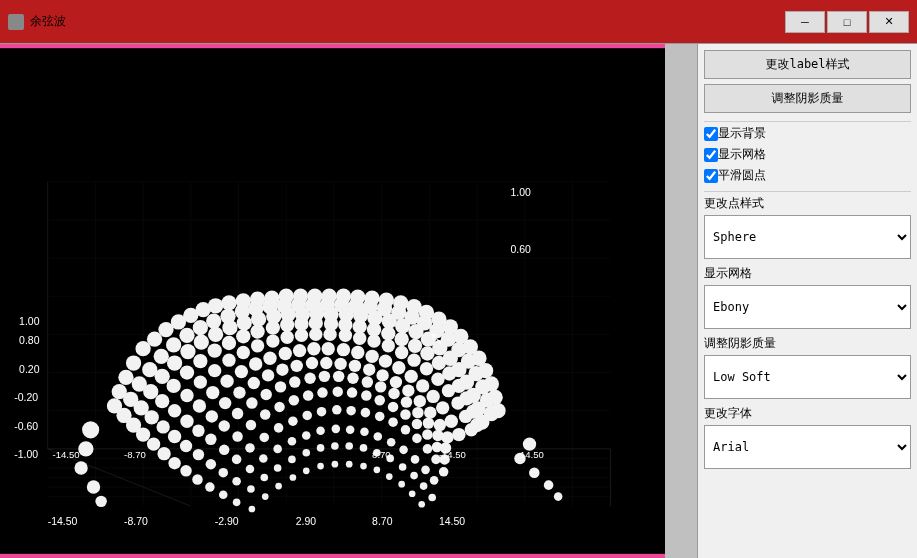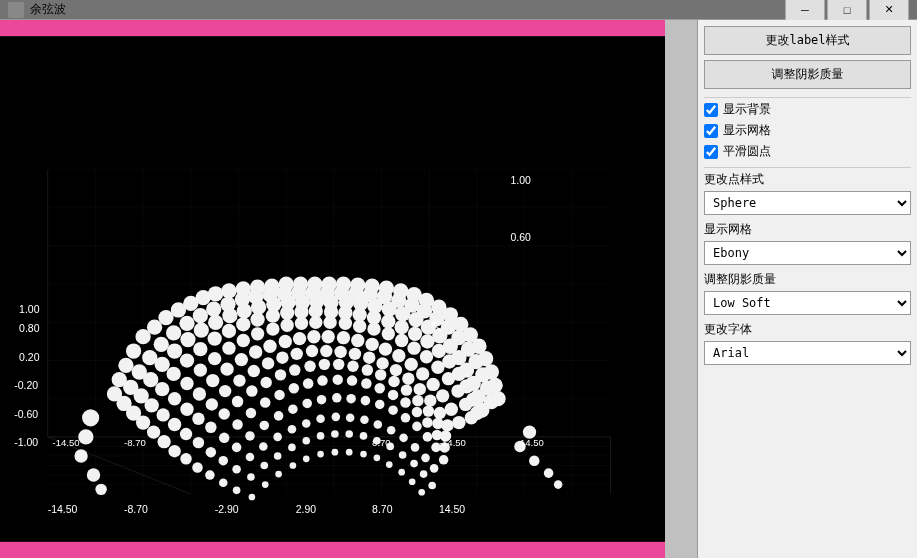--- a/index.html
+++ b/index.html
@@ -7,22 +7,22 @@
       width: 917px;
       height: 558px;
       background: #c0c0c0;
       font-family: 'SimSun', 'MS Gothic', monospace;
       font-size: 13px;
       overflow: hidden;
       display: flex;
       flex-direction: column;
     }
     .title-bar {
-      background: #737373;
-      height: 20px;
+      background: #b91c1c;
+      height: 44px;
       display: flex;
       align-items: center;
       justify-content: space-between;
       padding: 2px 8px;
       border-bottom: 1px solid #999;
       flex-shrink: 0;
     }
     .title-bar-left {
       display: flex;
       align-items: center;
@@ -98,33 +98,32 @@
 
     .panel-section-label {
       font-size: 12px;
       color: #000;
       margin-bottom: 3px;
       font-family: 'SimSun', 'MS Gothic', monospace;
     }
     .checkbox-row {
       display: flex;
       align-items: center;
-      gap: 5px;
       margin-bottom: 4px;
       font-size: 12px;
       font-family: 'SimSun', 'MS Gothic', monospace;
     }
     .checkbox-row input[type="checkbox"] {
       width: 14px;
       height: 14px;
       cursor: pointer;
     }
     .panel-select {
       width: 100%;
-      padding: 3px 4px;
+      padding: 13px 4px;
       margin-bottom: 6px;
       background: #fff;
       border: 1px solid #999;
       font-size: 12px;
       font-family: 'SimSun', 'MS Gothic', monospace;
       color: #000;
       appearance: auto;
       cursor: pointer;
     }
     .divider {

